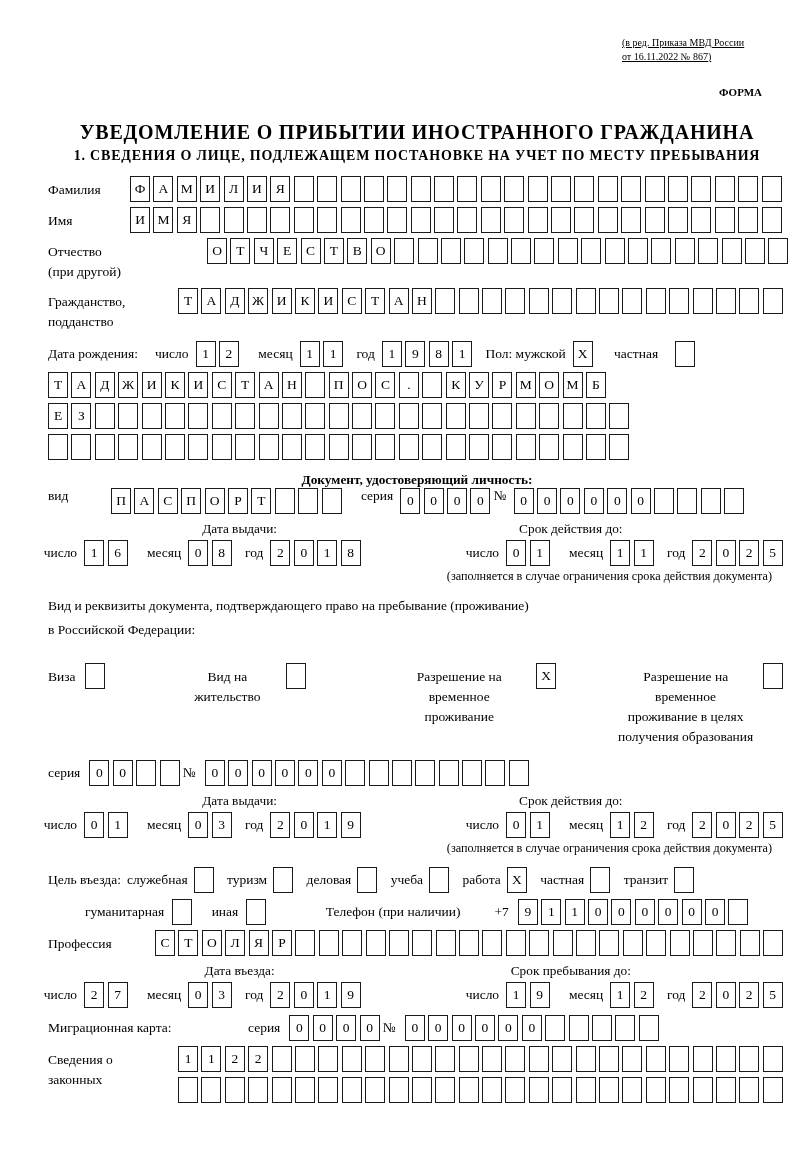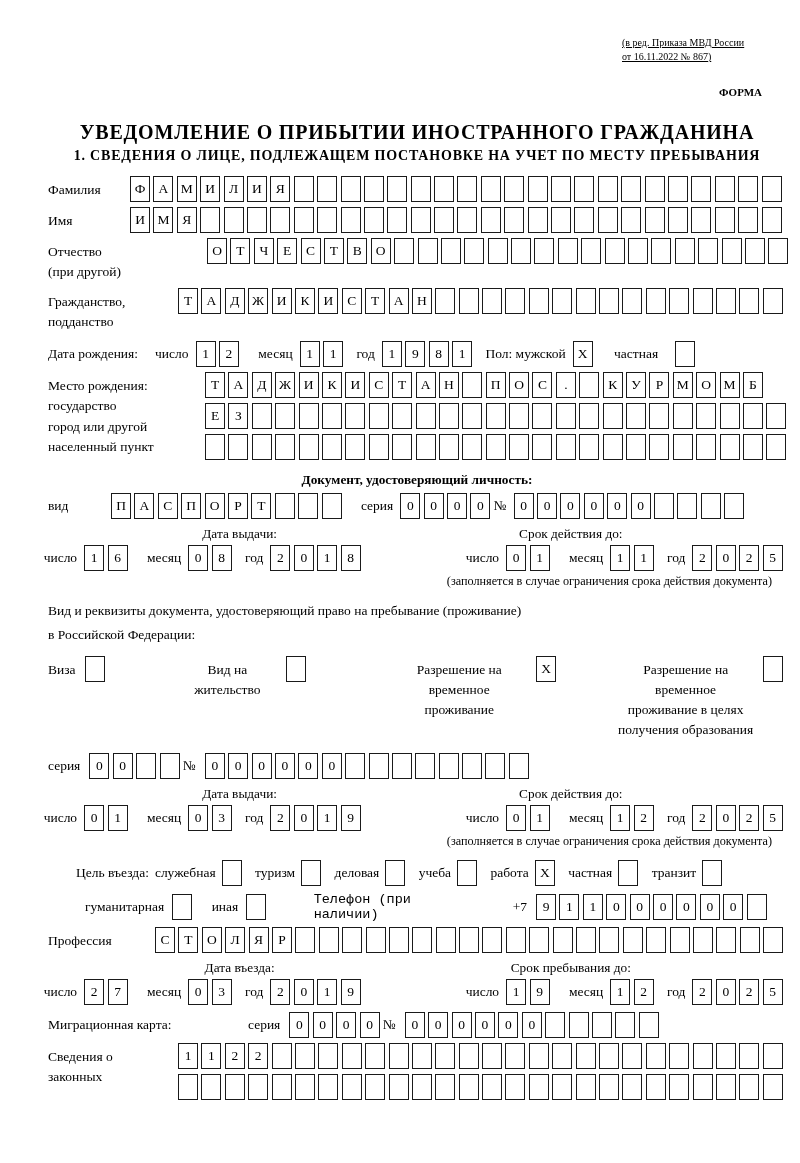--- a/index.html
+++ b/index.html
@@ -34,49 +34,49 @@
   .flabel { flex: none; font-size: 13.5px; line-height: 1.5; padding-top: 4px; }
   .w82 { width: 82px; } .w159 { width: 159px; } .w130 { width: 130px; }
   .w157 { width: 157px; } .w107 { width: 107px; }
   .stack .cells { display: flex; margin-bottom: 5px; }
 
   .birthrow { display: flex; align-items: center; margin-top: 9px; font-size: 13.5px; }
   .birthrow .lab { margin-right: 7px; }
   .ml16 { margin-left: 16px; } .ml10 { margin-left: 10px; } .ml18 { margin-left: 18px; }
 
   .doc-heading { margin-top: 7px; text-align: center; font-weight: bold; font-size: 13.3px; }
-  .idrow { display: flex; align-items: center; margin-top: 5px; font-size: 13.5px; }
+  .idrow { display: flex; font-size: 13.5px; }
   .idrow .lab { margin-right: 7px; }
   .idrow .w63 { width: 63px; margin-right: 0; }
 
   .dpair { display: flex; margin-top: 7px; justify-content: flex-end; }
   .dcol-l { width: 392px; flex: none; }
   .dcol-r { flex: 1; }
   .dhead { text-align: center; font-size: 13.3px; margin-bottom: 3px; }
   .dcol-r .dhead { padding-right: 80px; }
   .drow { display: flex; align-items: center; font-size: 13.5px; }
   .dcol-r .drow { padding-left: 30px; }
   .dlbl { margin-right: 7px; }
   .note { text-align: right; font-size: 12.2px; margin-top: 3px; padding-right: 14px; }
 
   .ptext { font-size: 13.5px; margin-top: 10px; line-height: 1.8; }
-  .popts { display: flex; align-items: flex-start; margin-top: 8px; font-size: 13.5px; gap: 40px; }
+  .popts { display: flex; align-items: flex-start; margin-top: 20px; font-size: 13.5px; gap: 40px; }
   .popt { display: flex; align-items: flex-start; }
   .popt .olabel { line-height: 1.5; padding-top: 4px; text-align: center; }
   .popt .cells { margin-left: 9px; margin-top: 0; }
   .gapA { margin-left: 30px; } .gapB { margin-left: 42px; } .gapC { margin-left: 18px; }
 
   .series-row { display: flex; align-items: center; margin-top: 12px; font-size: 13.5px; }
   .series-row .lab { margin-right: 9px; }
 
-  .purpose1 { display: flex; align-items: center; margin-top: 11px; font-size: 13.5px; margin-left: 28px; }
+  .purpose1 { display: flex; align-items: center; margin-top: 11px; font-size: 13.5px; }
   .purpose1 .ol { margin-right: 6px; } .purpose1 .cells { margin-right: 10px; }
   .purpose2 { display: flex; align-items: center; margin-top: 6px; padding-left: 37px; font-size: 13.5px; }
   .purpose2 .ol { margin-right: 8px; } .purpose2 .cells { margin-right: 16px; }
-  .phone-lab { margin-left: 28px; font-family: Liberation Mono, monospace; } .phone-pref { margin-left: 26px; margin-right: 9px; }
+  .phone-lab { margin-left: 40px; } .phone-pref { margin-left: 26px; margin-right: 9px; }
 
   .migrow { display: flex; align-items: center; margin-top: 7px; font-size: 13.5px; }
   .migrow .mlab { width: 200px; flex: none; }
   .migrow .lab { margin-right: 9px; }
 </style>
 </head>
 <body>
 
 <div class="page">
 
@@ -254,26 +254,20 @@
       <span class="cells">
           <span class="cell">X</span>
         </span>
       <span class="lab ml18">частная</span>
       <span class="cells ml10">
           <span class="cell"></span>
         </span>
     </div>
 
     <div class="frow">
-      <div class="flabel w157">
-        <div>Место рождения:</div>
-        <div>государство</div>
-        <div>город или другой</div>
-        <div>населенный пункт</div>
-      </div>
       <div class="stack">
         <div class="cells">
             <span class="cell">Т</span>
             <span class="cell">А</span>
             <span class="cell">Д</span>
             <span class="cell">Ж</span>
             <span class="cell">И</span>
             <span class="cell">К</span>
             <span class="cell">И</span>
             <span class="cell">С</span>
@@ -430,21 +424,21 @@
               <span class="cell">0</span>
               <span class="cell">2</span>
               <span class="cell">5</span>
             </span>
         </div>
       </div>
     </div>
     <div class="note">(заполняется в случае ограничения срока действия документа)</div>
 
     <div class="ptext">
-      <div>Вид и реквизиты документа, удостоверяющий право на пребывание (проживание)</div>
+      <div>Вид и реквизиты документа, подтверждающего право на пребывание (проживание)</div>
       <div>в Российской Федерации:</div>
     </div>
     <div class="popts">
       <div class="popt">
         <span class="olabel">Виза</span>
         <span class="cells">
             <span class="cell"></span>
           </span>
       </div>
       <div class="popt gapA">

